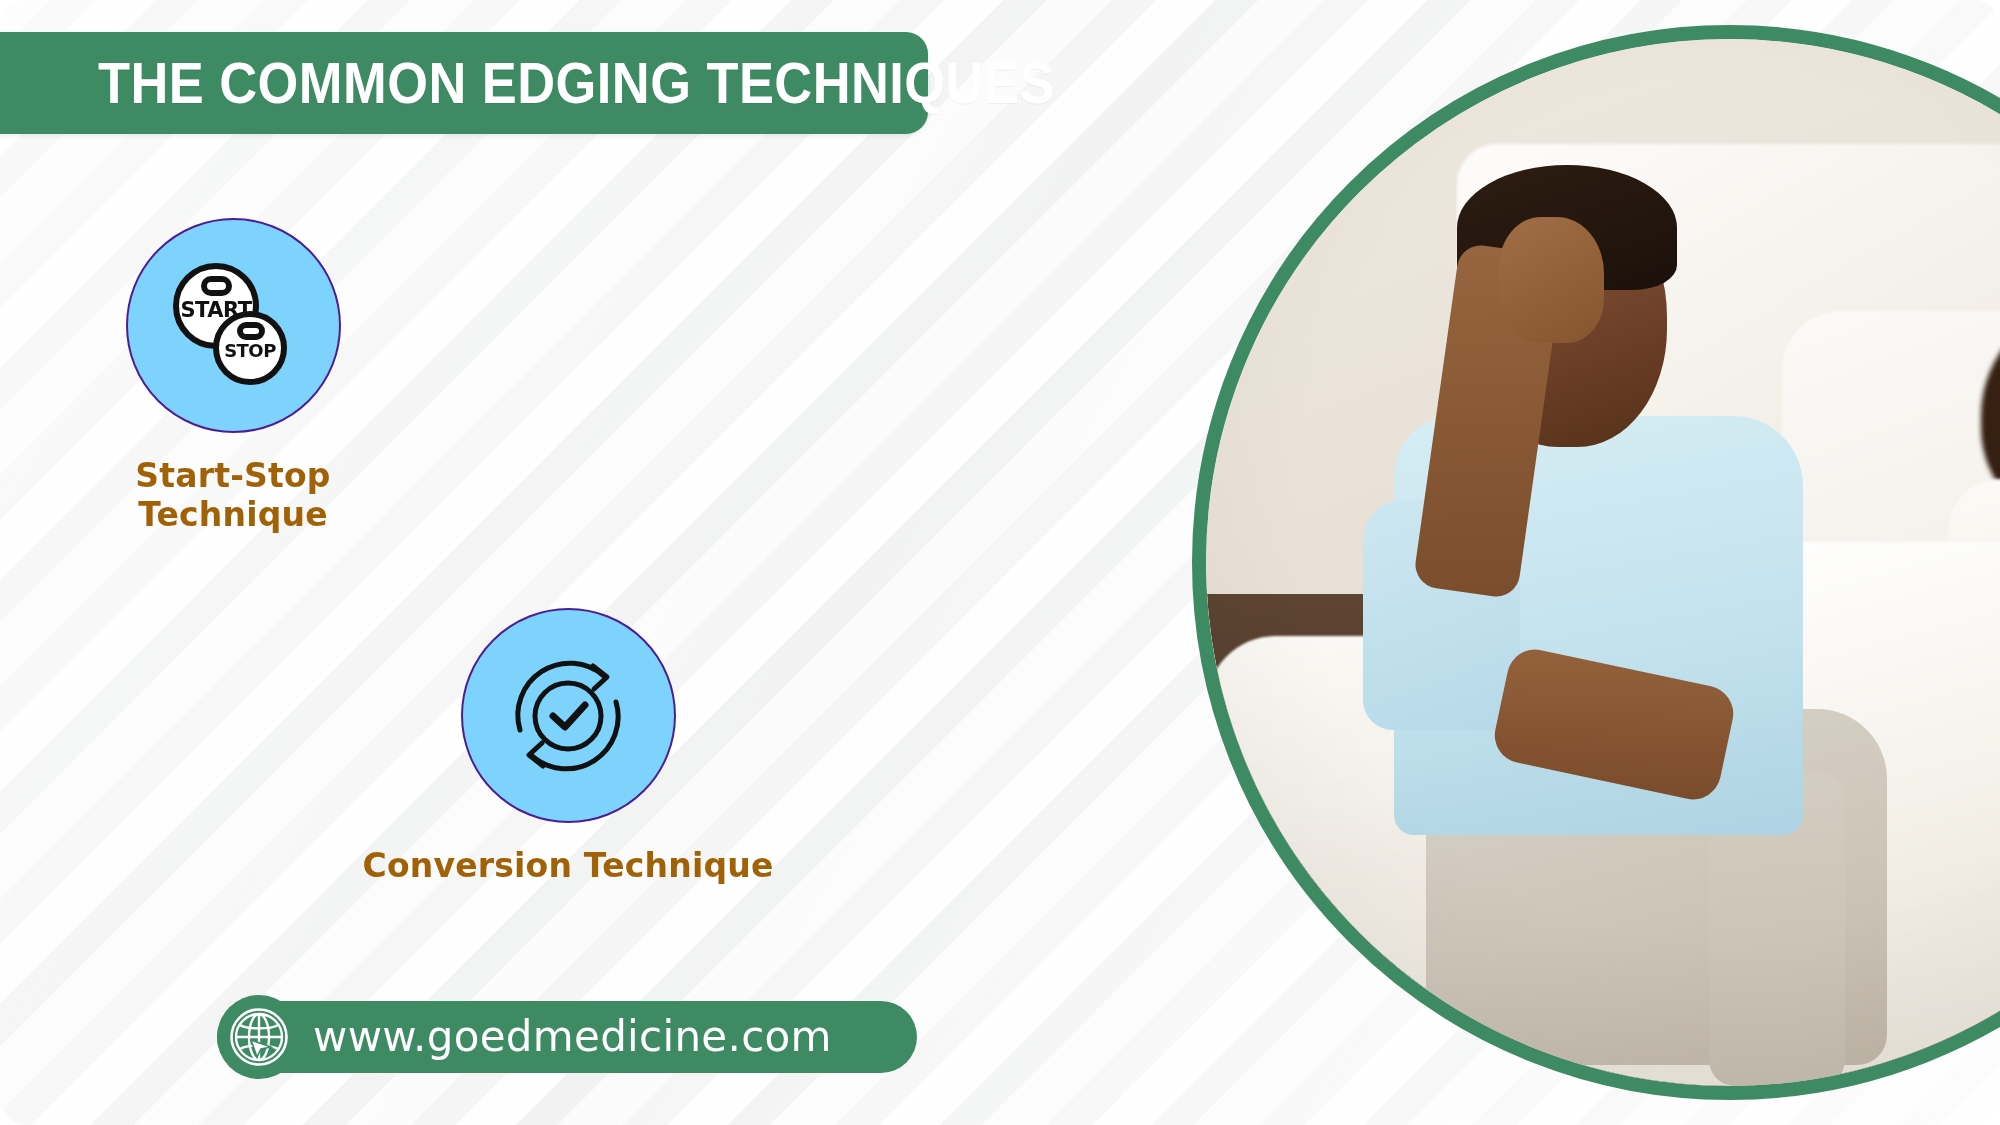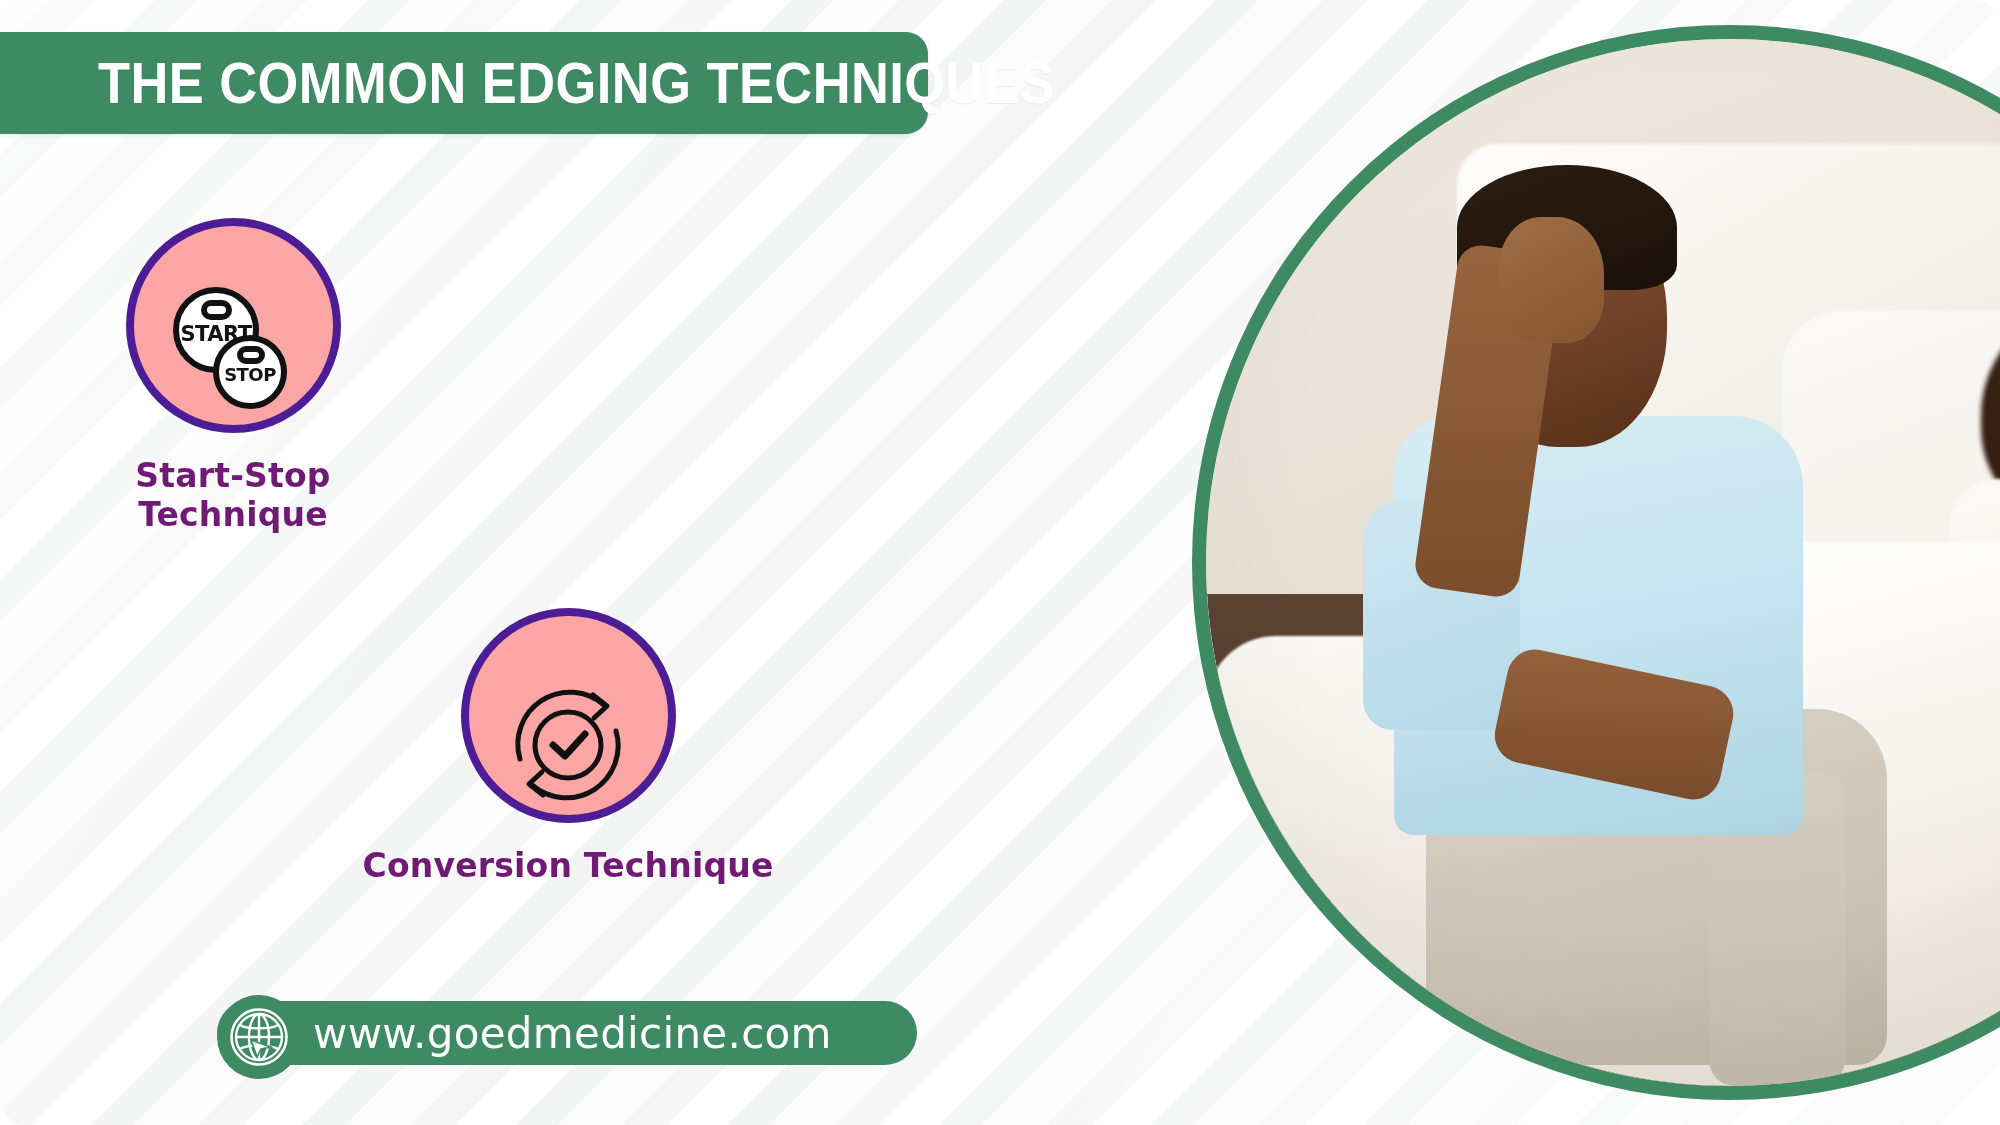--- a/index.html
+++ b/index.html
@@ -74,56 +74,56 @@
   .technique {
     position: absolute;
     display: flex;
     flex-direction: column;
     align-items: center;
   }
   .tech-circle {
     width: 215px;
     height: 215px;
     border-radius: 50%;
-    border: 8px solid #4c1d95;
-    background: #fca5a5;
-    display: flex;
-    align-items: flex-end;
+    border: 2px solid #4c1d95;
+    background: #7dd3fc;
+    display: flex;
+    align-items: center;
     justify-content: center;
   }
   .tech-circle svg { display: block; }
 
   .tech-label {
     margin-top: 24px;
-    color: #701a75;
+    color: #a16207;
     font-family: "DejaVu Sans", sans-serif;
     font-weight: 700;
     font-size: 33px;
     line-height: 1.18;
     text-align: center;
     letter-spacing: .2px;
     white-space: pre-line;
   }
 
   #tech-1 { left: 103px;  top: 218px; width: 260px; }
   #tech-2 { left: 570px;  top: 218px; width: 330px; }
   #tech-3 { left: 328px;  top: 608px; width: 480px; }
 
   
   .url-pill {
     position: absolute;
     left: 217px;
     top: 1001px;
-    height: 64px;
+    height: 72px;
     min-width: 700px;
-    padding: 0 46px 0 96px;
+    padding: 0 46px 12px 96px;
     background: #3d8a63;
     border-radius: 36px;
     display: flex;
-    align-items: center;
+    align-items: flex-end;
   }
   .url-text {
     color: #ffffff;
     font-family: "DejaVu Sans", sans-serif;
     font-weight: 400;
     font-size: 42px;
     letter-spacing: .3px;
     white-space: nowrap;
   }
   .globe-badge {

